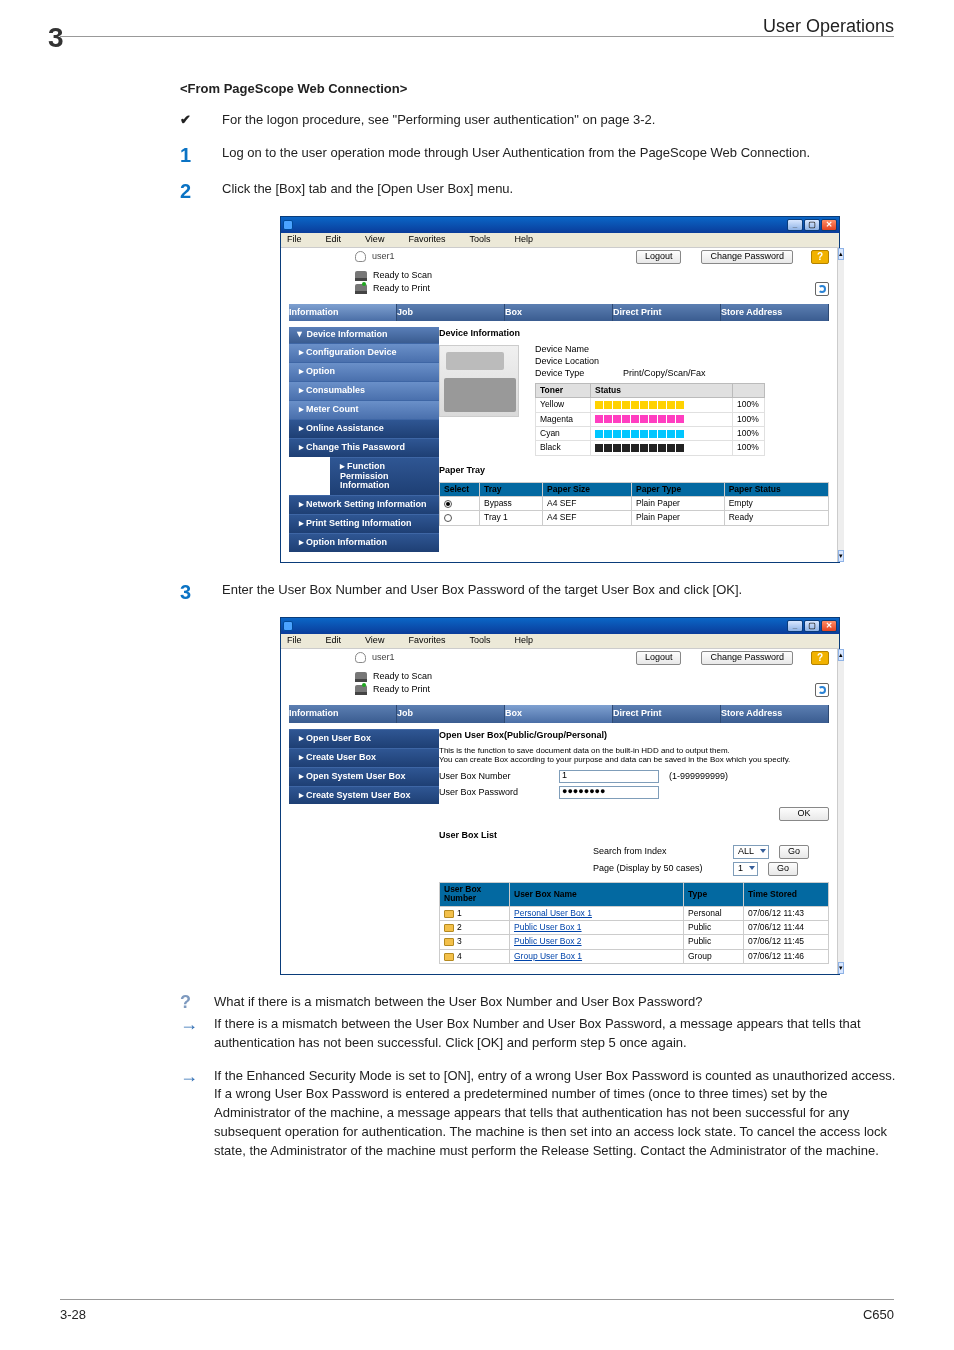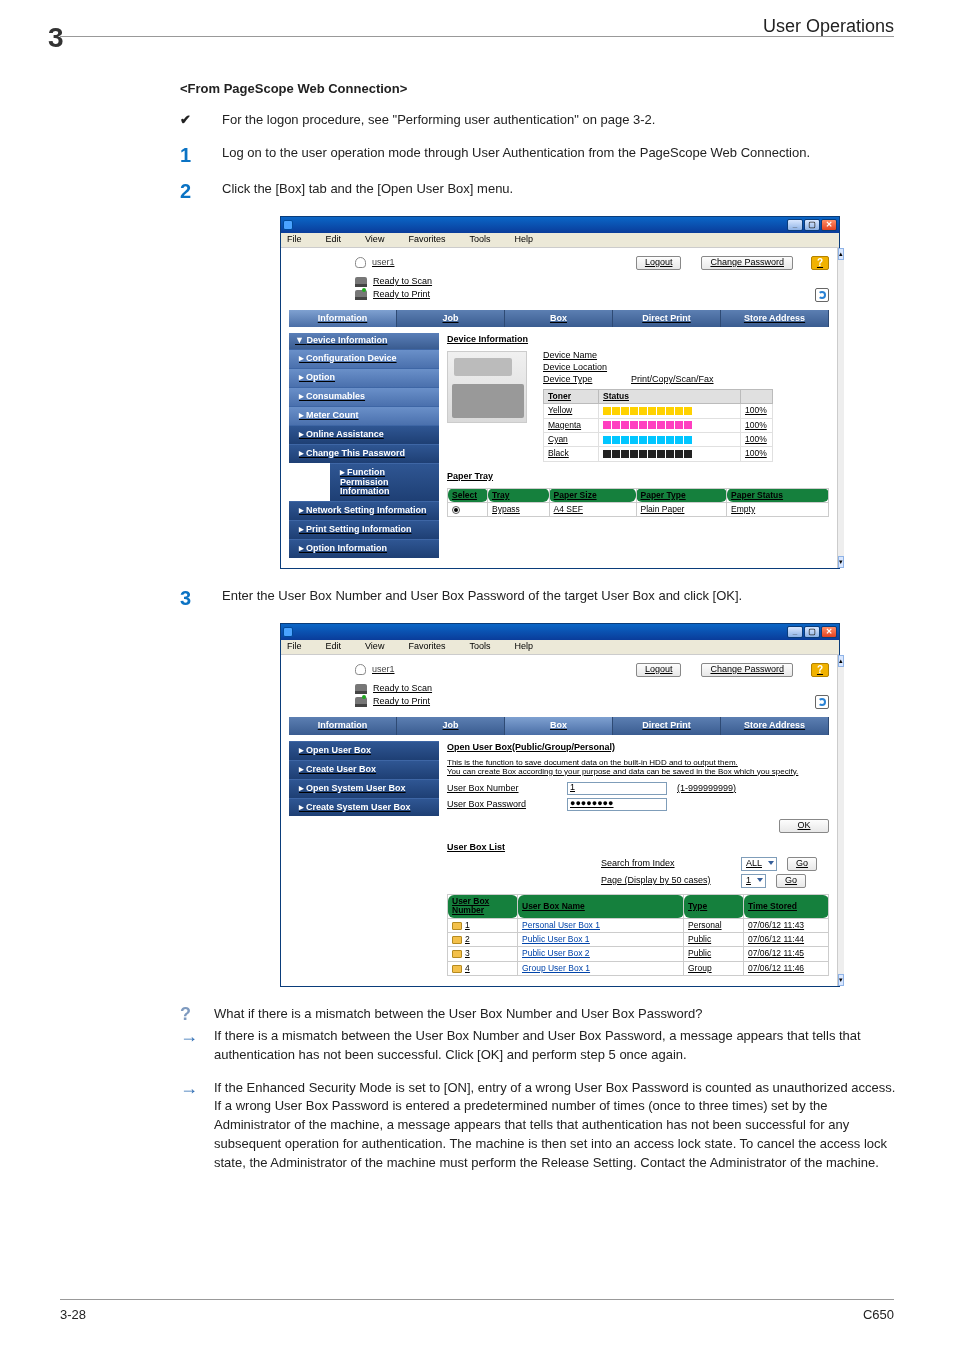--- a/index.html
+++ b/index.html
@@ -140,22 +140,21 @@
   .app-scroll .arrow{
     width:100%;height:12px;
     background:#d9e7ff;
     border:1px solid #8fb3e6;
     font-size:7px;
     text-align:center;
     line-height:10px;
   }
   .app-inner{
     flex:1;
-    padding:6px 8px 10px 8px;
-    text-decoration:underline;
+    padding:0 8px 10px 8px;
   }
   .app-top{
     display:flex;
     align-items:center;
     gap:6px;
     padding:2px 0 6px 66px;
   }
   .user-icon{
     width:11px;height:11px;
     border:1px solid #888;
@@ -212,35 +211,35 @@
     content:"";position:absolute;inset:2px;
     border:2px solid #2a82d4;border-left-color:transparent;border-radius:50%;
   }
   .tab-bar{
     display:flex;
     gap:0;
     margin-bottom:0;
   }
   .tab{
     flex: 0 0 108px;
-    text-align:center;
+    text-align:left;
     padding:4px 0;
     font-size:9px;
     font-weight:bold;
     color:#fff;
     background: linear-gradient(to bottom,#5c7fb2,#3a5c90);
     border-right:1px solid #2e4a74;
   }
   .tab.active{
     background: linear-gradient(to bottom,#7fa1d1,#4a6ea6);
   }
   .app-body{
     display:flex;
     align-items:flex-start;
-    gap:8px;
+    gap:0;
     margin-top:6px;
   }
   .sidebar{
     width:150px;
     flex:none;
     font-size:9px;
   }
   .sb-head{
     background: linear-gradient(to bottom,#5a7fb8,#3a5c90);
     color:#fff;
@@ -324,21 +323,21 @@
     width:100%;
     margin-top:4px;
     font-size:8.5px;
   }
   .paper-table th,.paper-table td,
   .ubox-table th,.ubox-table td{
     border:1px solid #ccc;
     padding:2px 4px;
     text-align:left;
   }
-  .paper-table th,.ubox-table th{background:#15803d;font-weight:bold;border-radius:6px;}
+  .paper-table th,.ubox-table th{background:#0369a1;font-weight:bold;}
   .radio{
     width:8px;height:8px;border:1px solid #555;border-radius:50%;display:inline-block;vertical-align:middle;
   }
   .radio.on::after{content:"";display:block;width:4px;height:4px;background:#000;border-radius:50%;margin:1px auto;}
   
   .form-row{display:flex;align-items:center;gap:10px;margin:3px 0;}
   .form-row .lbl{width:110px;}
   .tbx{
     border:1px solid #7f9db9;background:#fff;height:13px;width:100px;font-size:9px;padding:0 2px;
   }
@@ -573,20 +572,27 @@
                     <th>Paper Type</th>
                     <th>Paper Status</th>
                   </tr>
                   <tr>
                     <td><span class="radio on"></span></td>
                     <td>Bypass</td>
                     <td>A4 SEF</td>
                     <td>Plain Paper</td>
                     <td>Empty</td>
                   </tr>
+                  <tr>
+                    <td><span class="radio"></span></td>
+                    <td>Tray 1</td>
+                    <td>A4 SEF</td>
+                    <td>Plain Paper</td>
+                    <td>Ready</td>
+                  </tr>
                 </tbody>
                   </table>
               </div>
             </div>
           </div>
           <div class="app-scroll">
             <div class="arrow">▴</div>
             <div class="arrow">▾</div>
           </div>
         </div>

